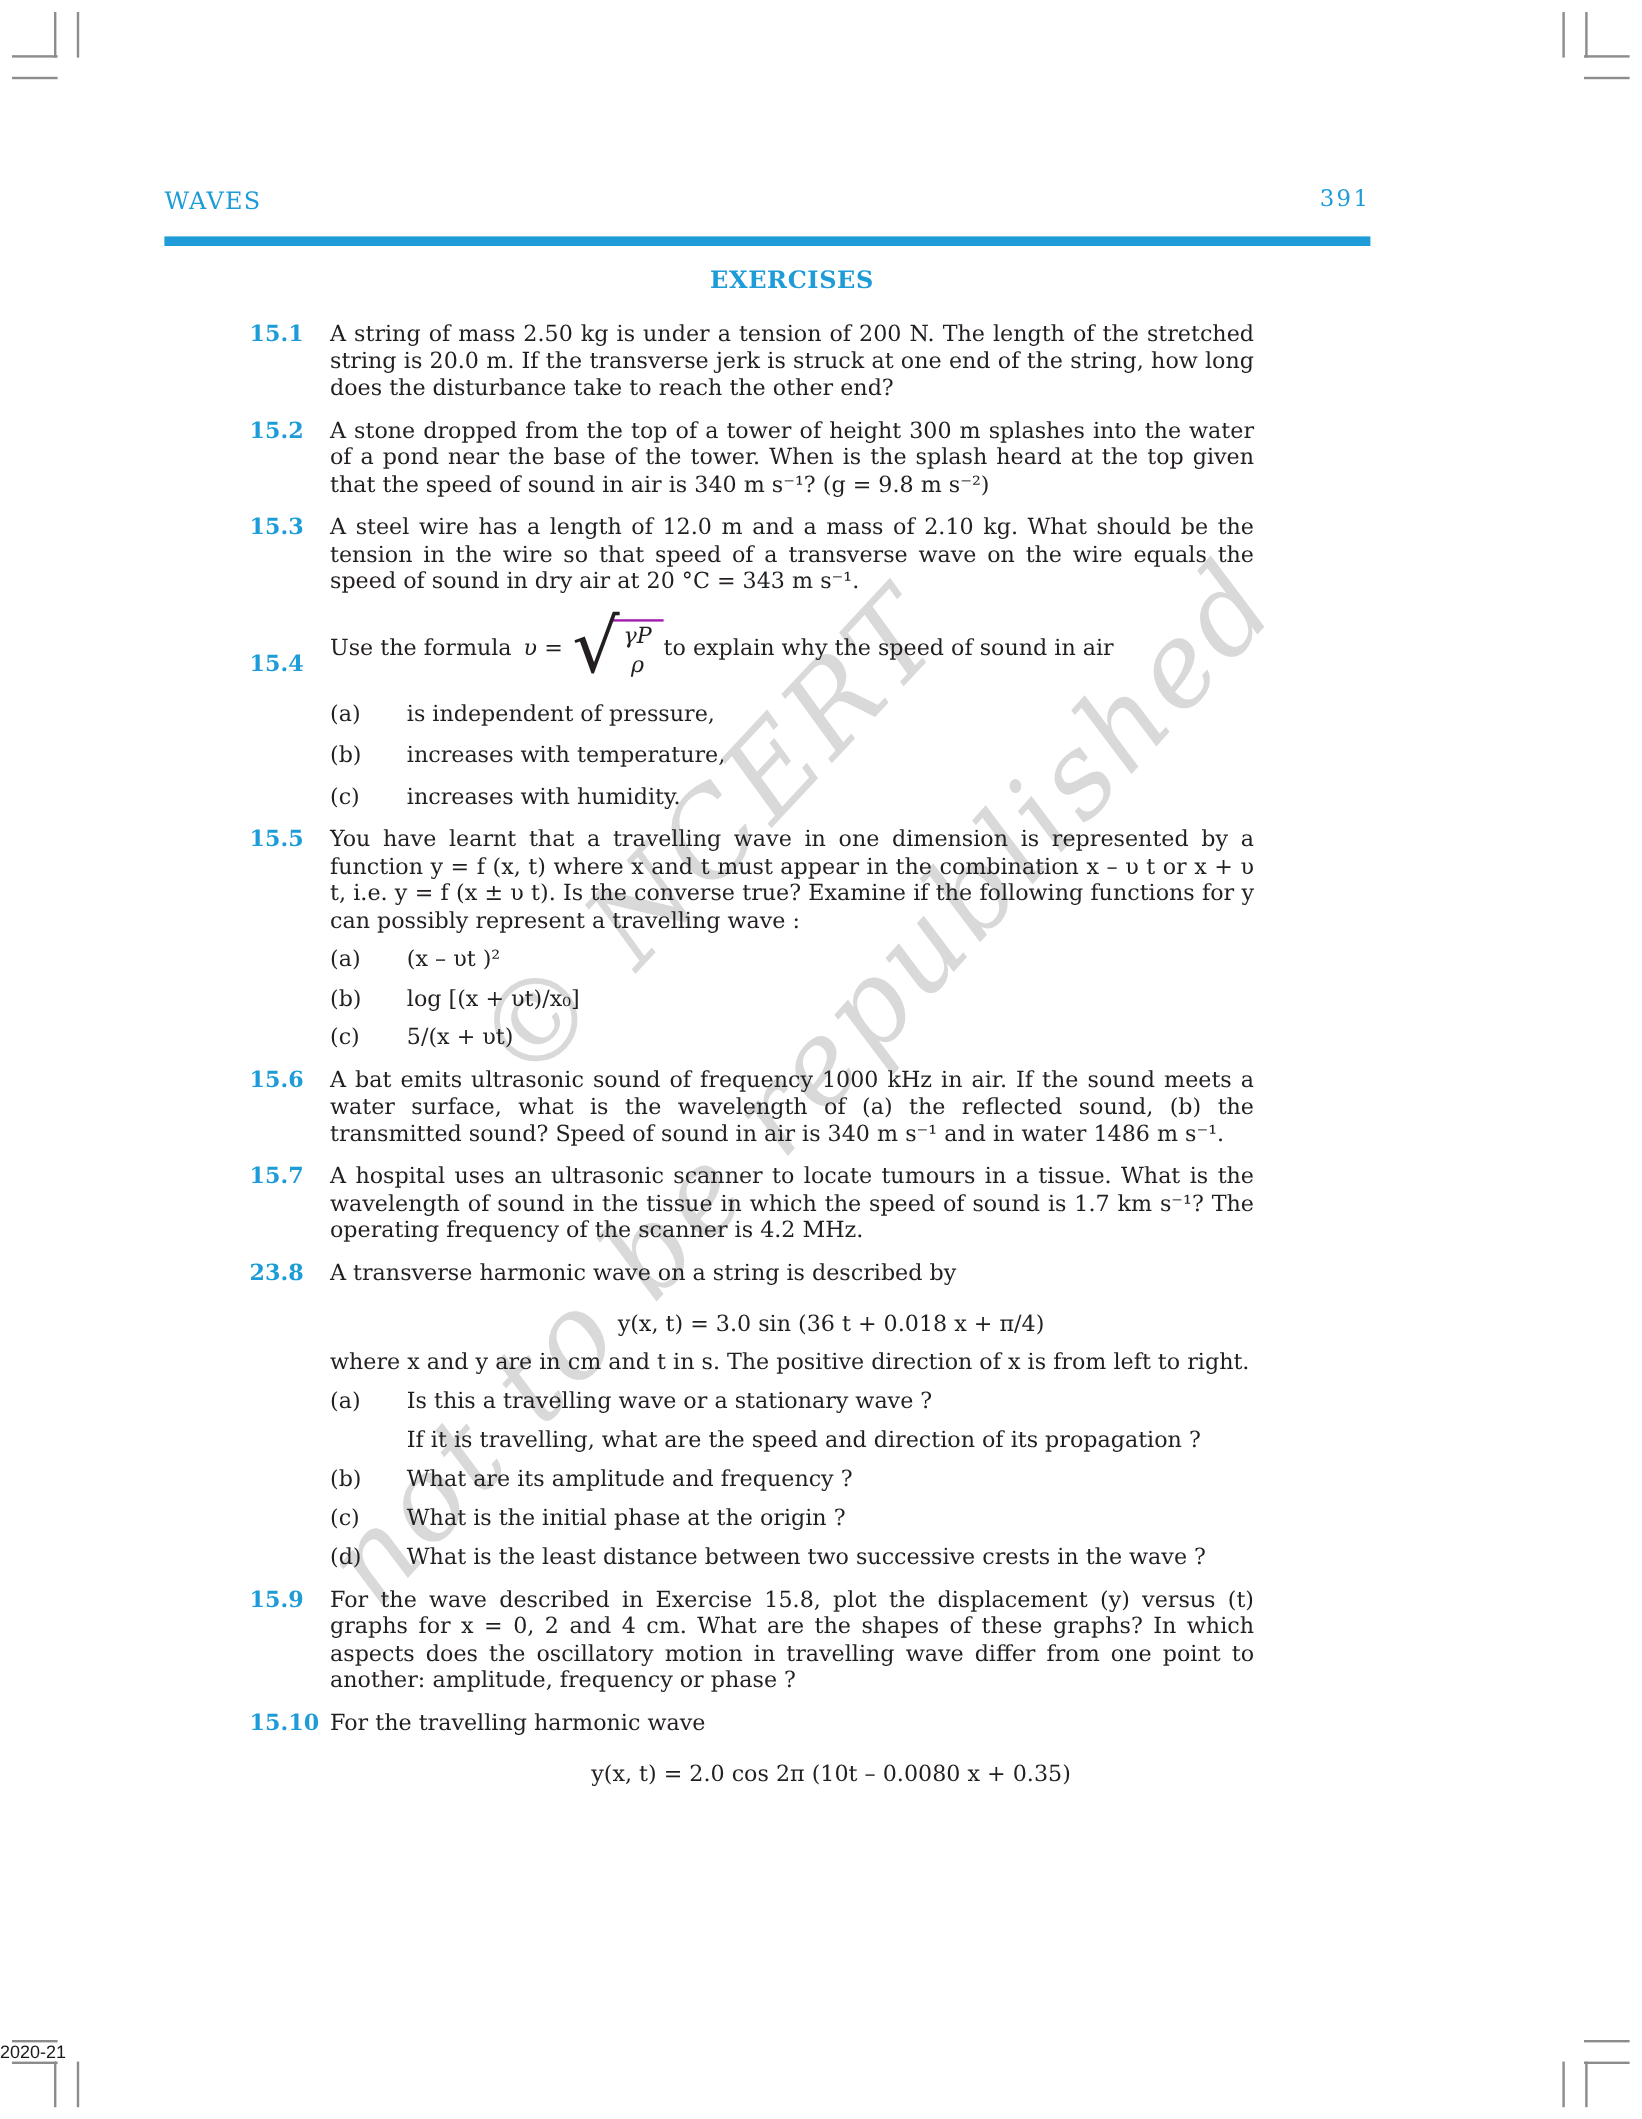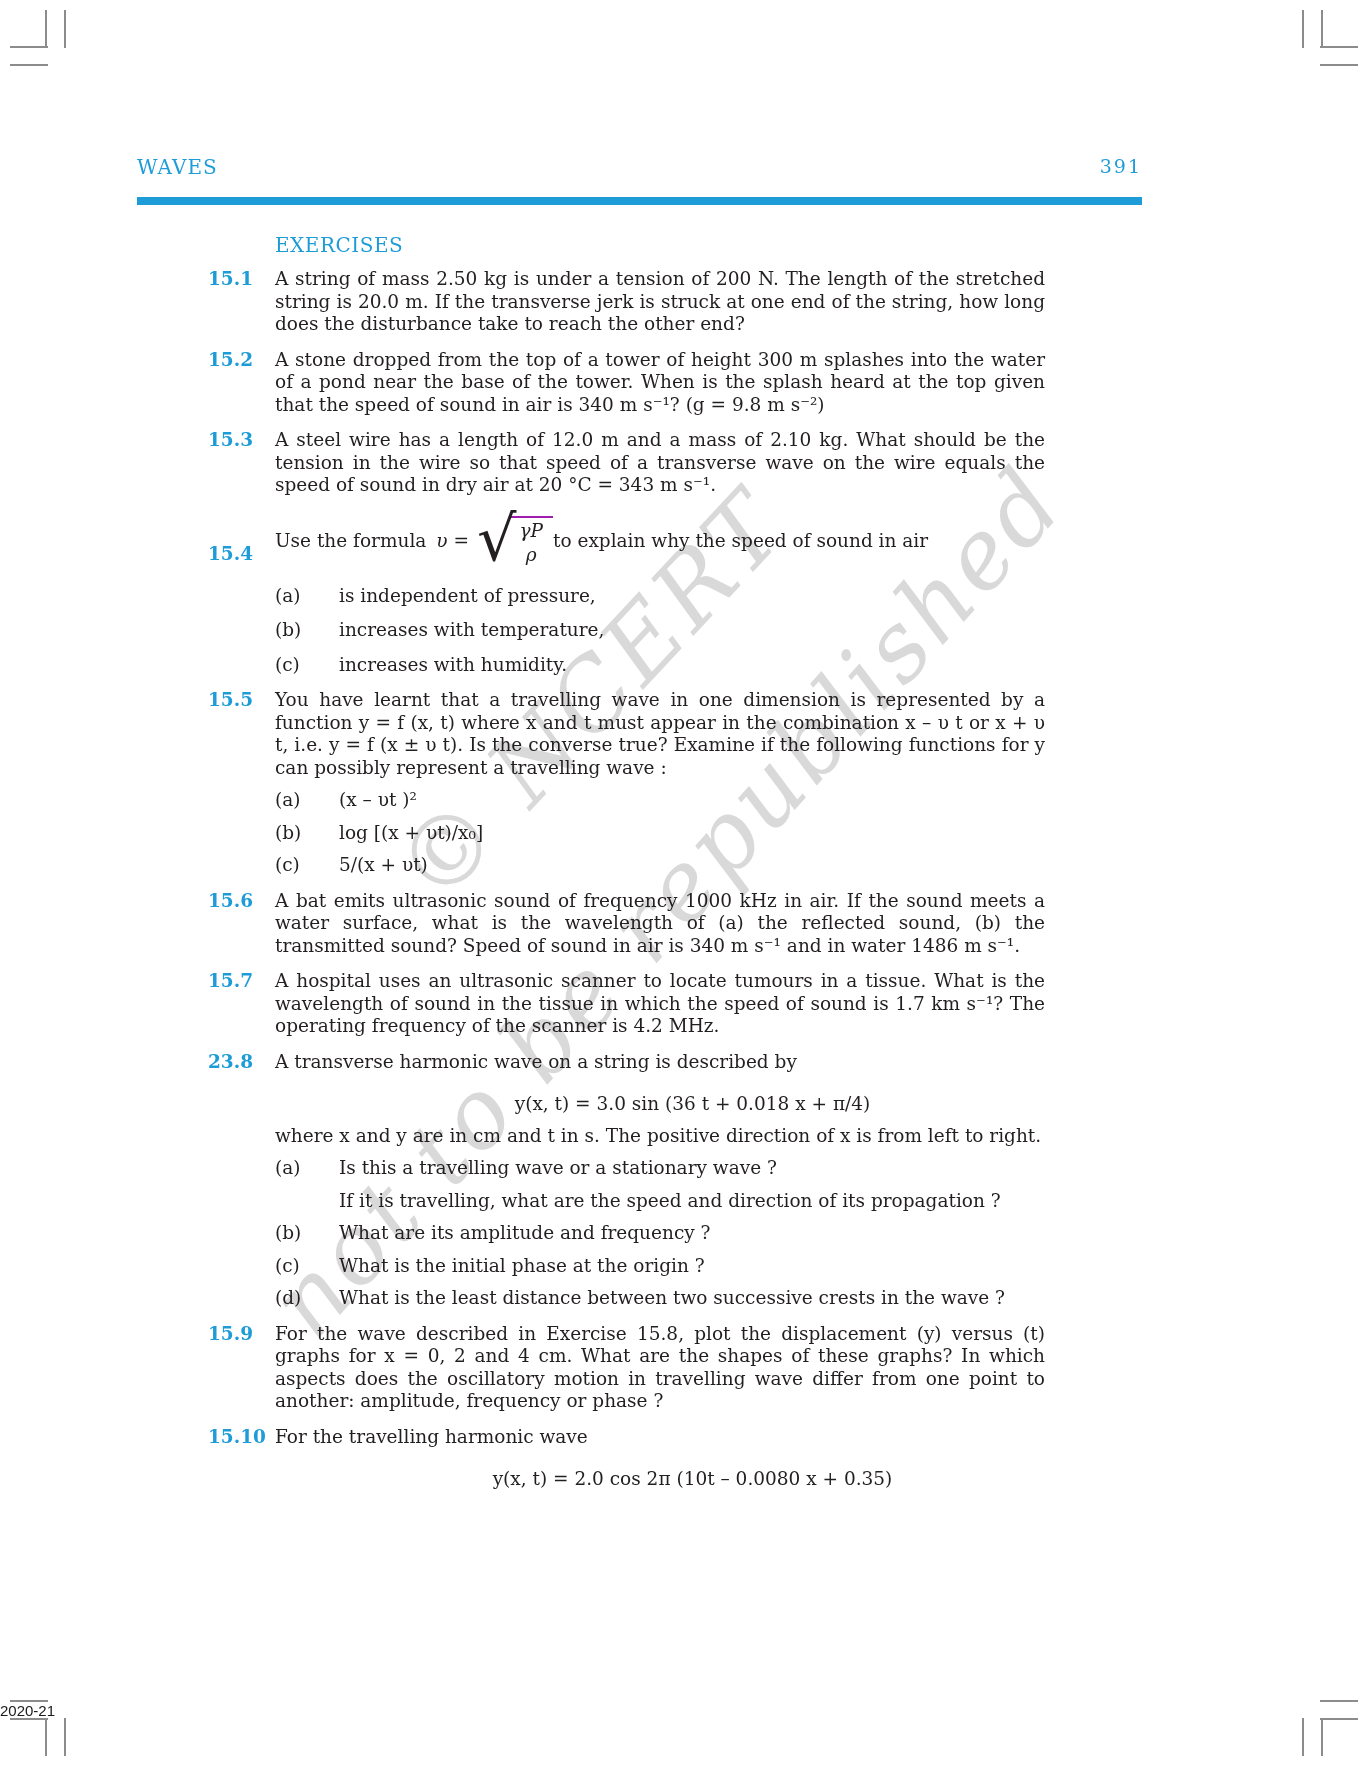--- a/index.html
+++ b/index.html
@@ -40,22 +40,22 @@
   }
   .page-number {
     position: absolute; top: 155px; left: 1095px; width: 47px;
     text-align: right; font-size: 19px; letter-spacing: 2px; color: #1e9cd8;
   }
   .head-rule {
     position: absolute; left: 137px; top: 197px;
     width: 1005px; height: 8px; background: #1e9cd8;
   }
   .exercises-title {
-    position: absolute; left: 275px; top: 233px; width: 770px;
-    text-align: left; font-weight: normal; font-size: 20px;
+    position: absolute; left: 275px; top: 221px; width: 770px;
+    text-align: center; font-weight: bold; font-size: 20px;
     letter-spacing: 0.5px; color: #1e9cd8;
   }
 
   
   .content {
     position: absolute; left: 275px; top: 268px; width: 770px; z-index: 1;
     font-size: 18.5px; line-height: 22.5px;
   }
   .ex { position: relative; margin-bottom: 13px; }
   .ex-num {

